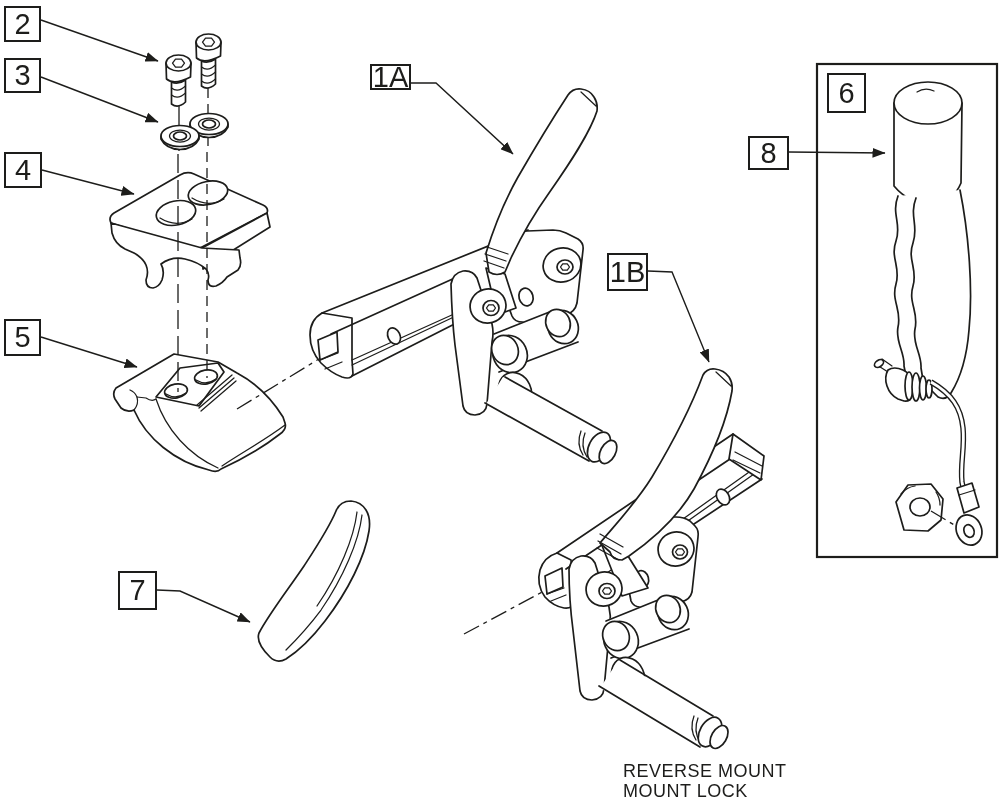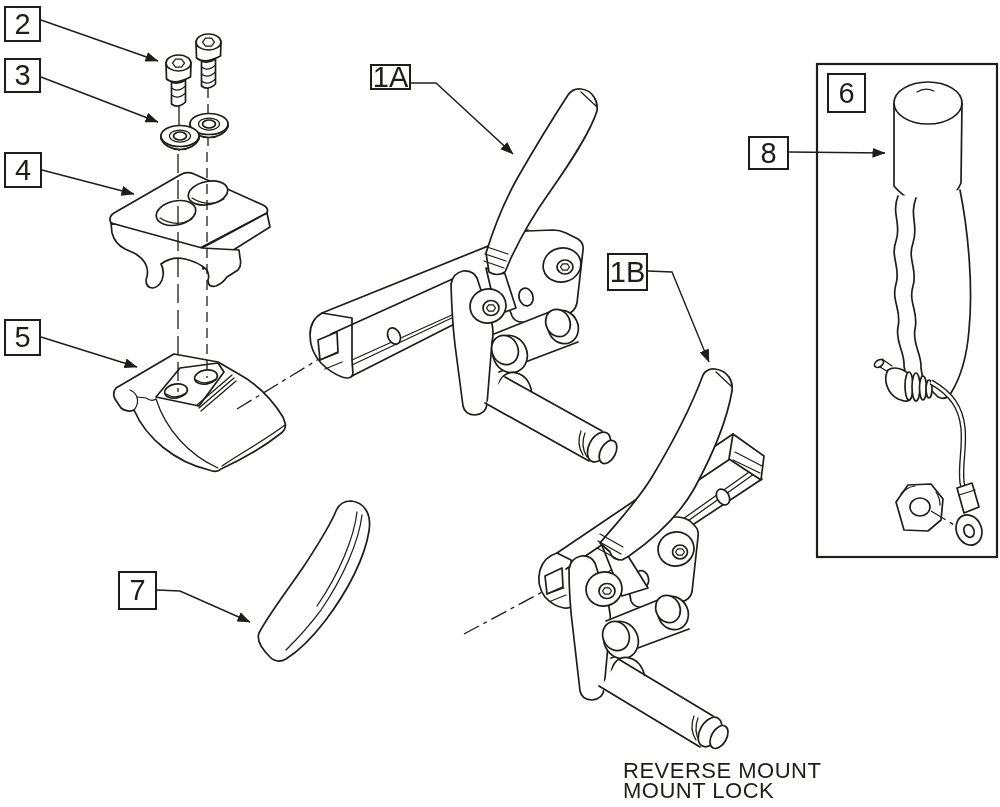--- a/index.html
+++ b/index.html
@@ -20,21 +20,21 @@
   .cdash {stroke:#1d1d1b;stroke-width:1.3;fill:none;stroke-dasharray:17 5 4 5;}
   .lead  {stroke:#1d1d1b;stroke-width:1.4;fill:none;}
   .panel {stroke:#1d1d1b;stroke-width:2.2;fill:none;}
   .callout{
     position:absolute;box-sizing:border-box;border:2px solid #1d1d1b;background:#fff;
     display:flex;align-items:center;justify-content:center;
     font-size:29px;line-height:1;color:#1d1d1b;z-index:5;
   }
   .caption{
     position:absolute;left:623px;top:761px;z-index:4;
-    font-size:22px;line-height:20px;letter-spacing:0.5px;color:#1d1d1b;white-space:pre;
+    font-size:18px;line-height:20px;letter-spacing:0.5px;color:#1d1d1b;white-space:pre;
   }
 </style>
 </head>
 <body>
 
 <div class="stage">
 
 <svg width="1000" height="807" viewBox="0 0 1000 807">
   <defs>
     <marker id="ah" markerWidth="14" markerHeight="10" refX="12.5" refY="5" orient="auto" markerUnits="userSpaceOnUse">

